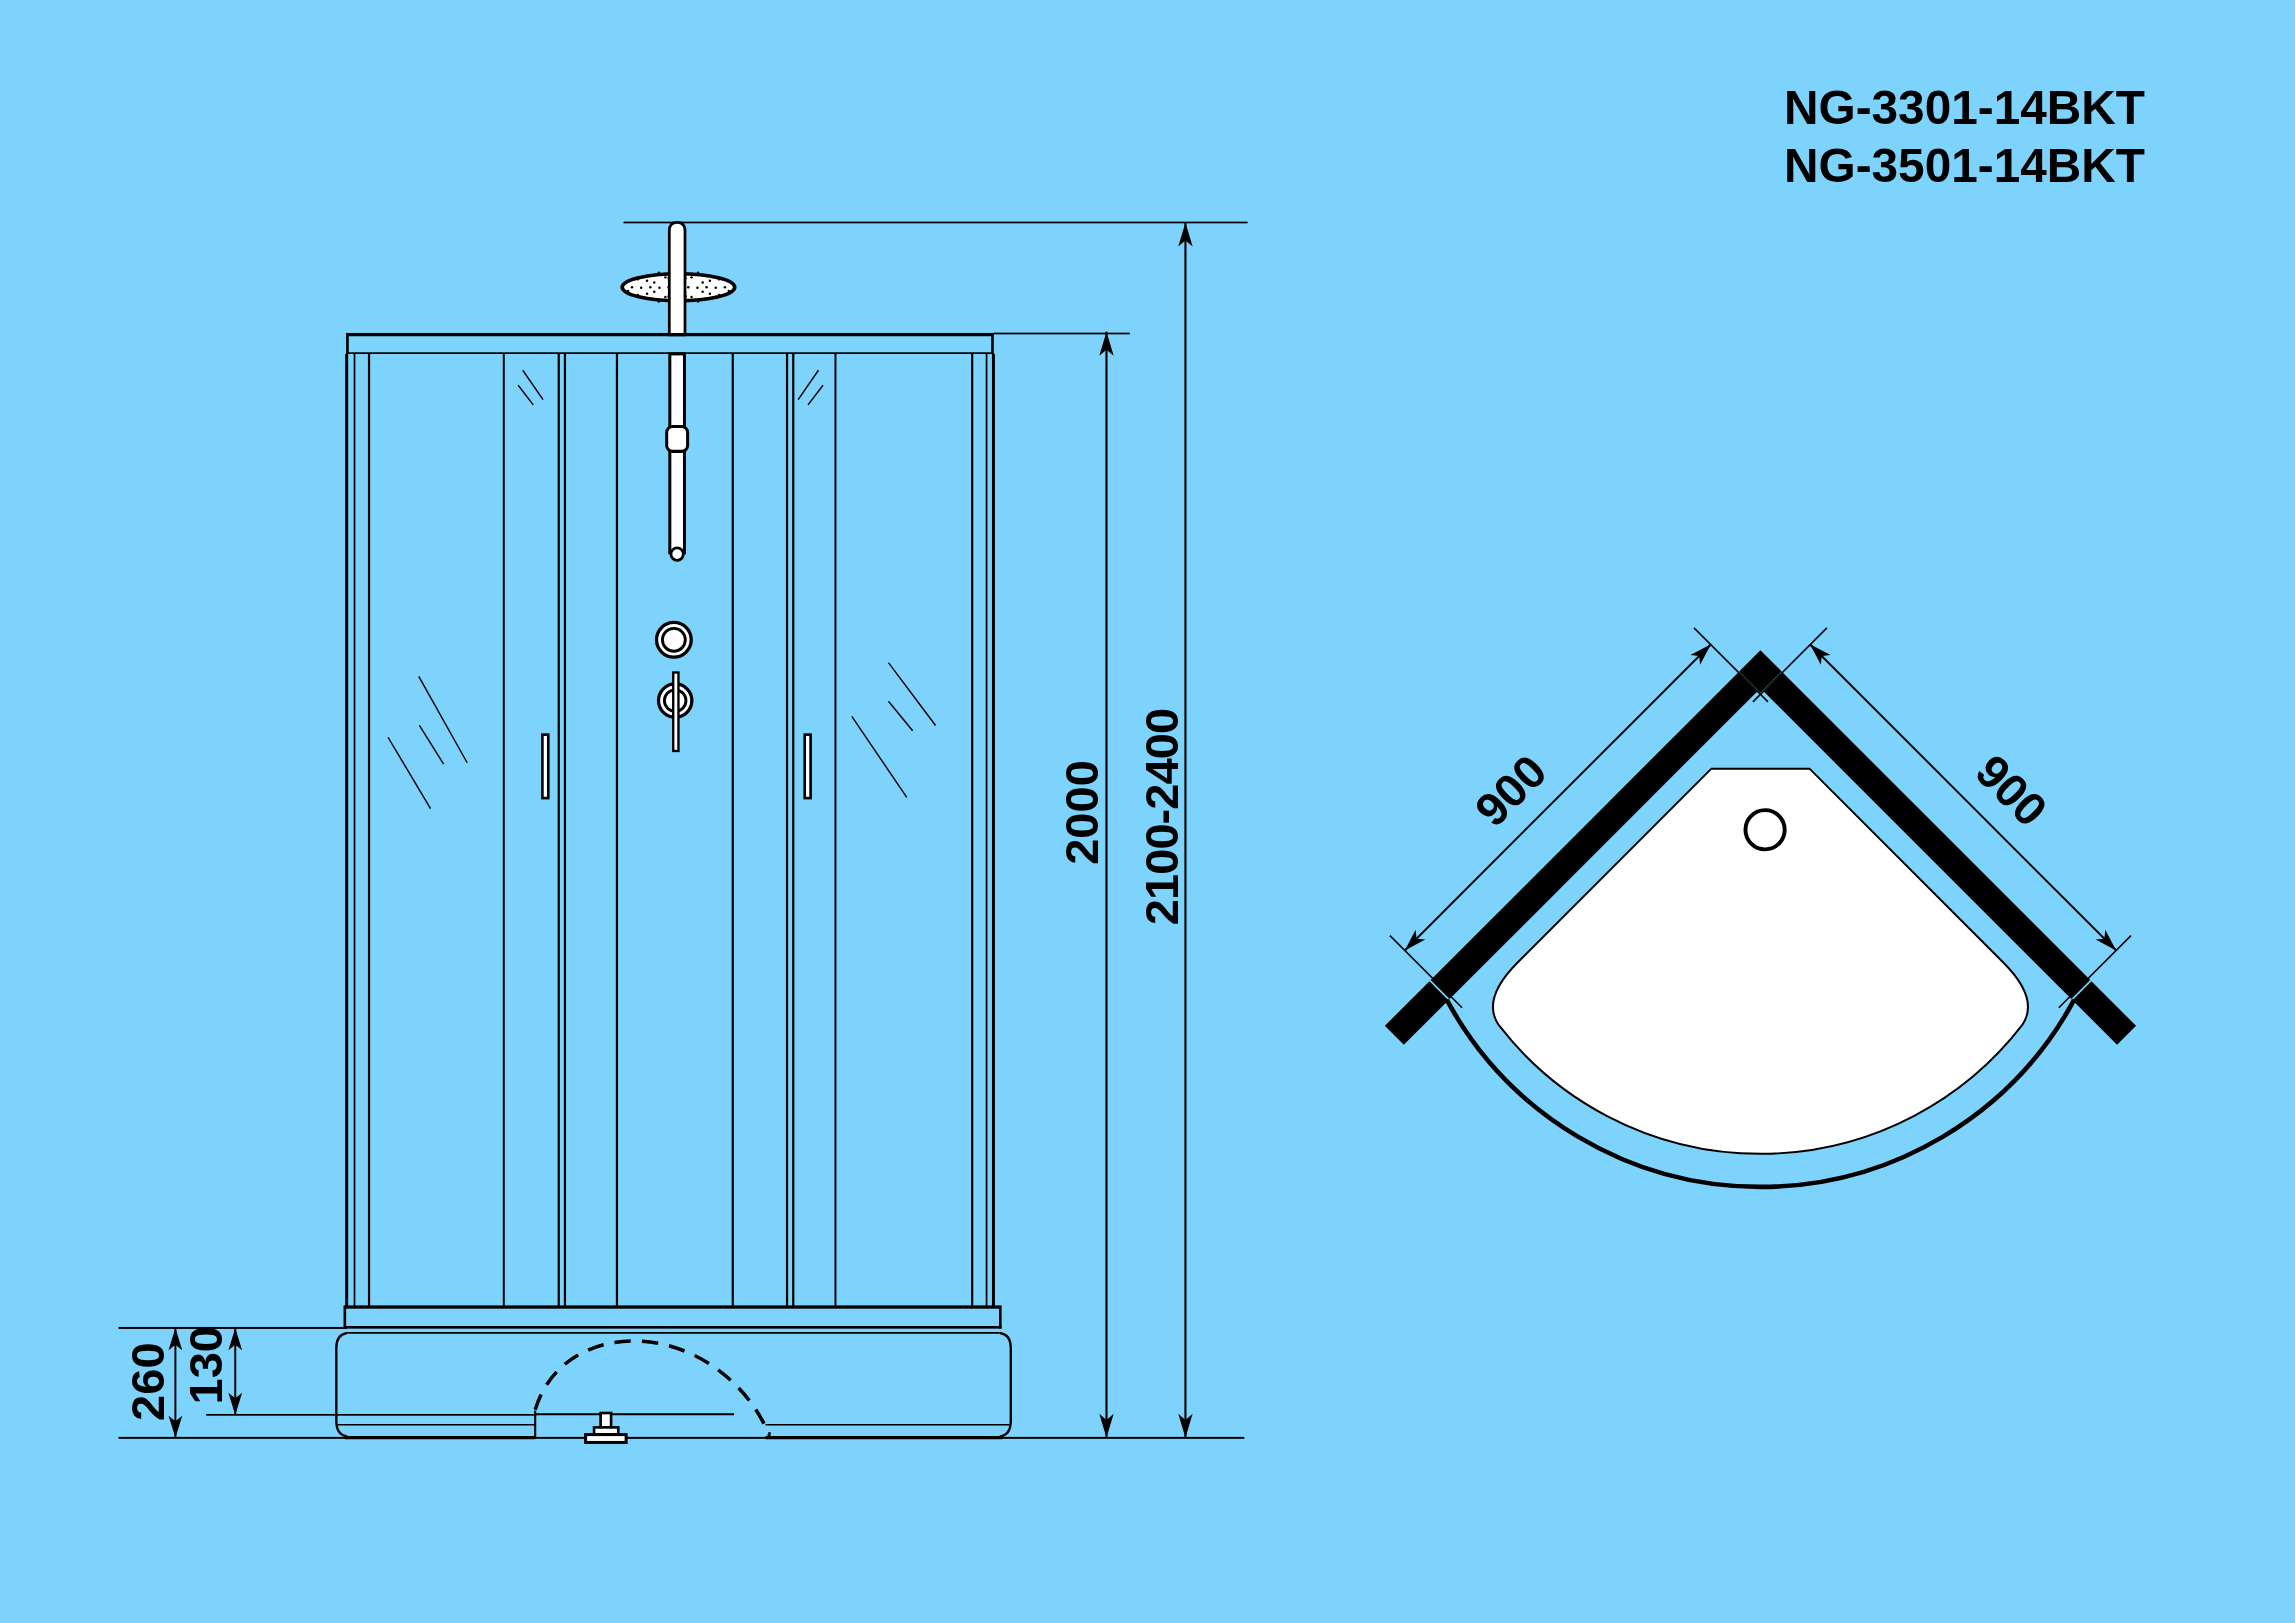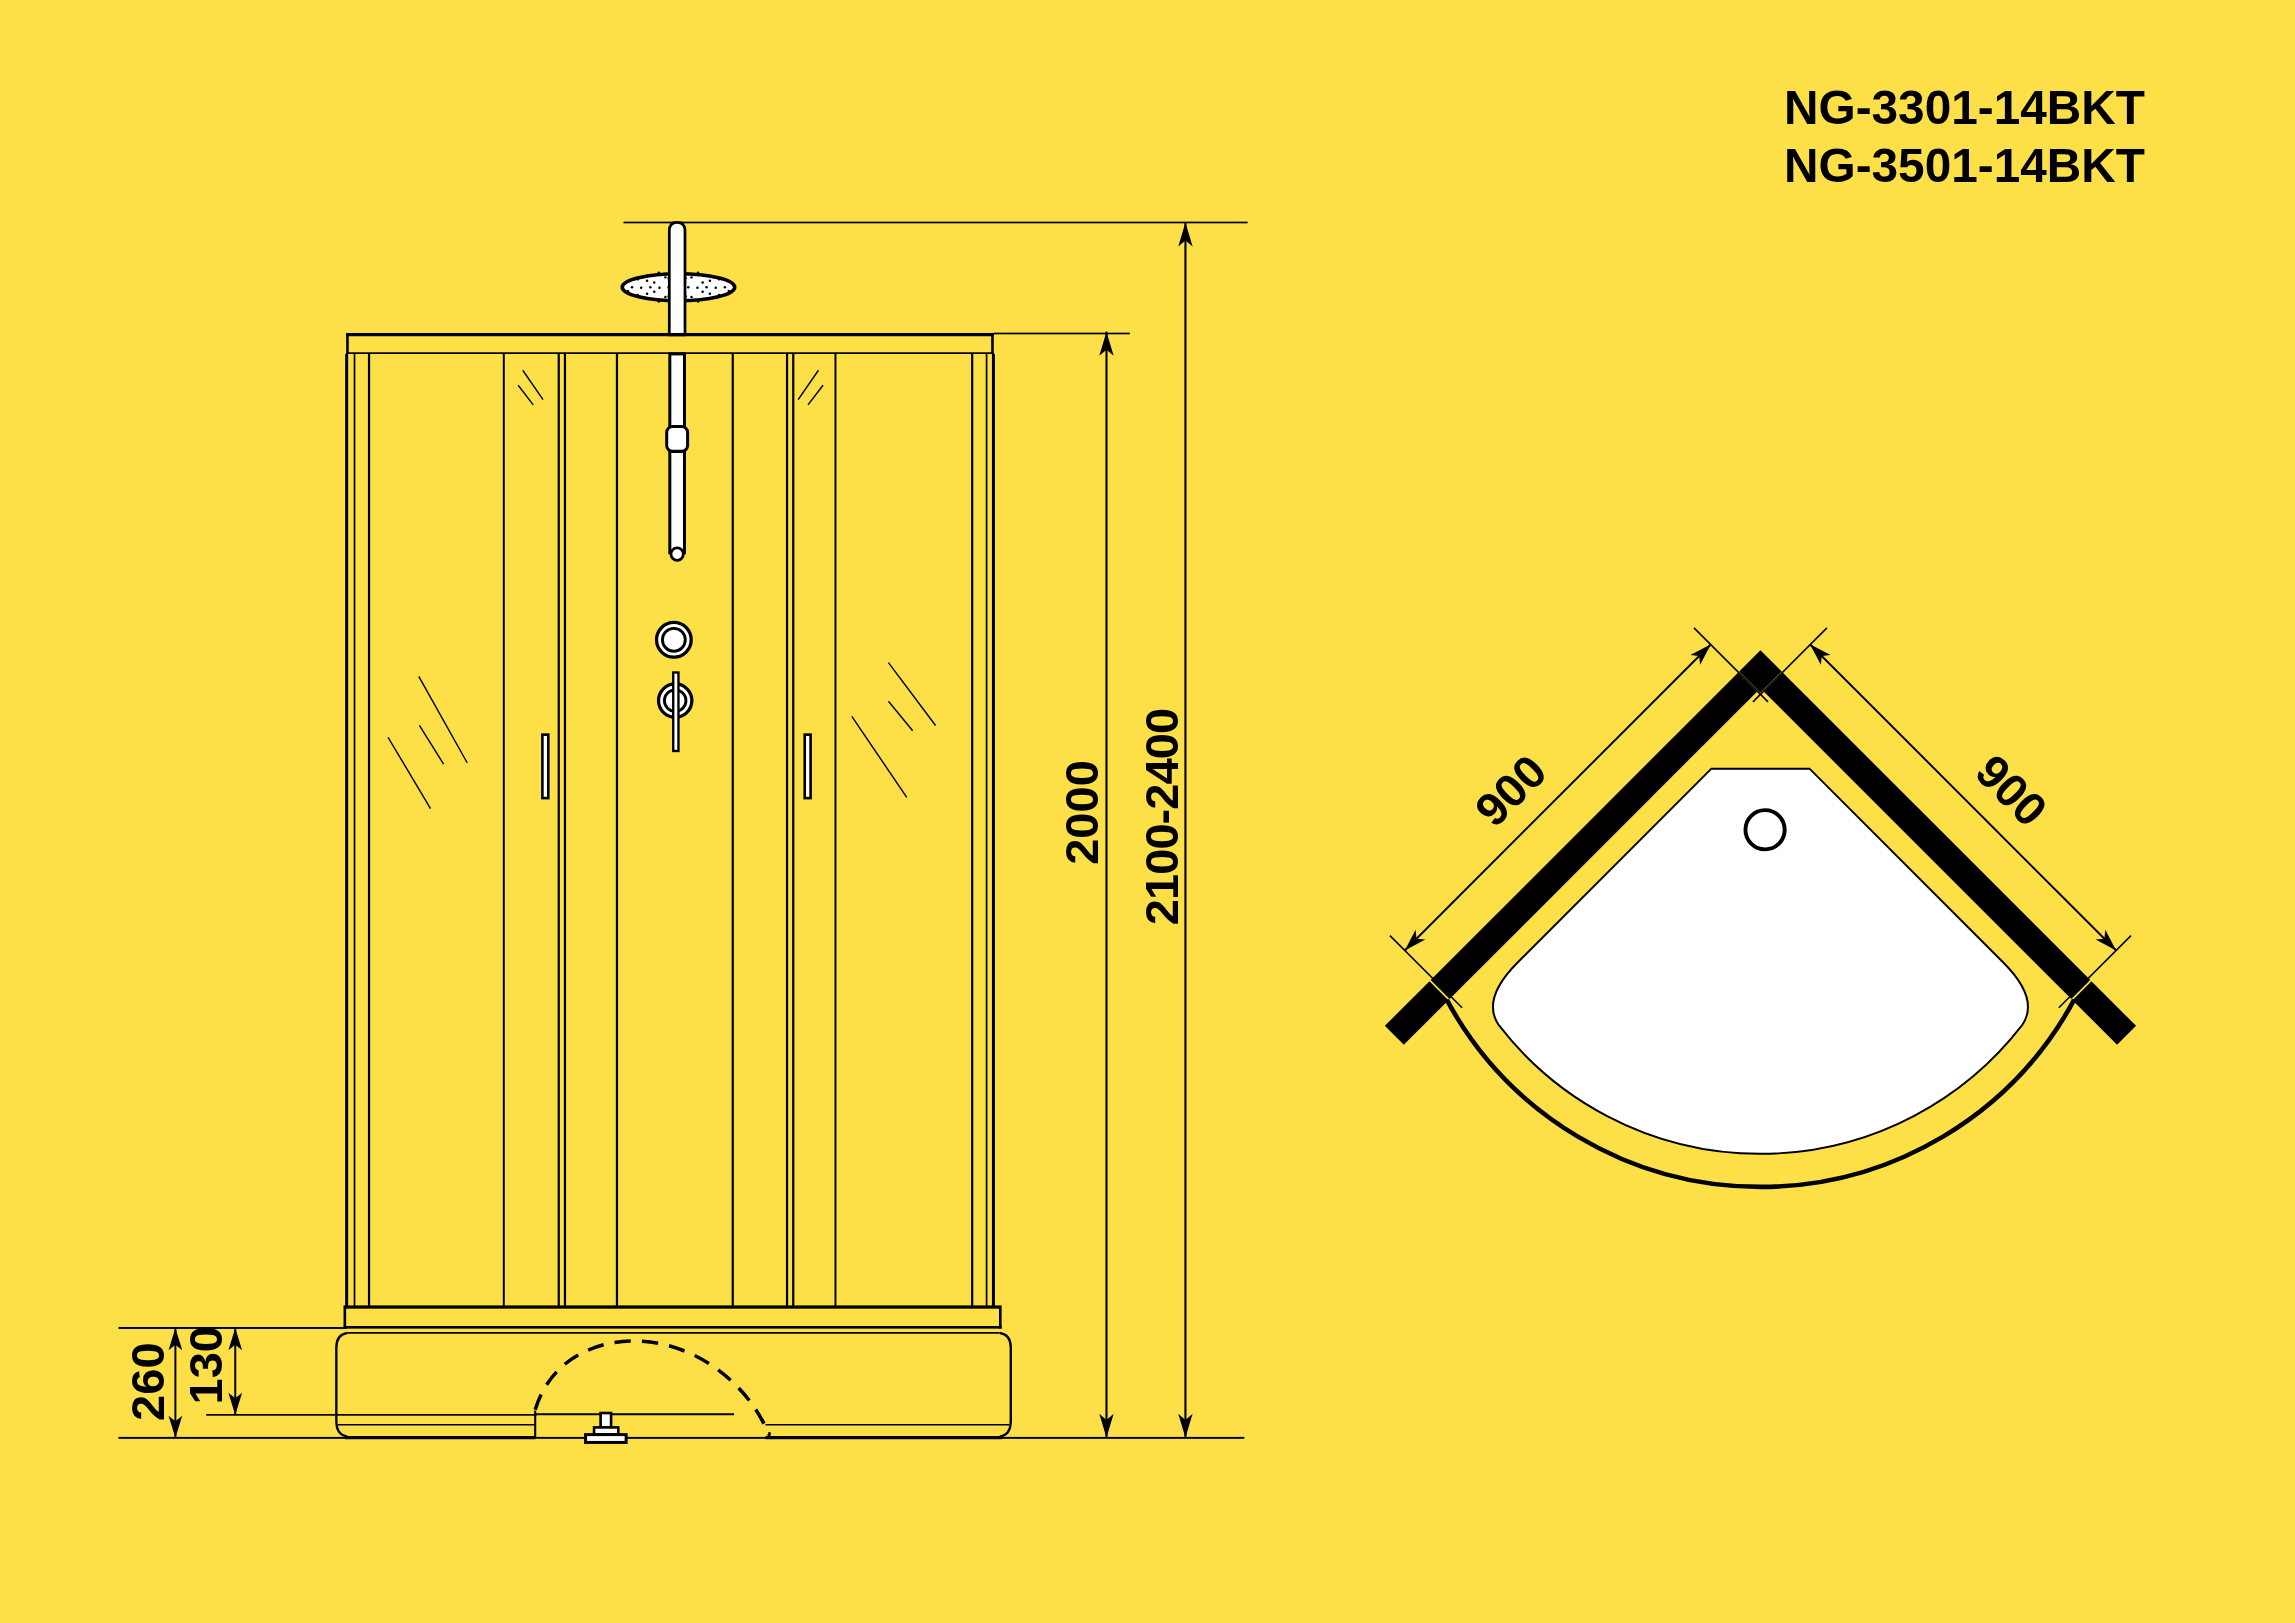--- a/index.html
+++ b/index.html
@@ -1,16 +1,16 @@
 <!DOCTYPE html>
 <html style="font-size:10.5px"><head>
 <meta charset="utf-8">
 <style>
   html,body{margin:0;padding:0;background:#fff;}
-  #page{position:relative;width:2295px;height:1623px;background:#fde047;overflow:hidden;
+  #page{position:relative;width:2295px;height:1623px;background:#7dd3fc;overflow:hidden;
         font-family:"Liberation Sans", sans-serif;}
   svg{position:absolute;left:0;top:0;}
   text{font-family:"Liberation Sans", sans-serif;font-weight:bold;fill:#000;}
 </style>
 </head>
 <body>
 <div id="page">
 <svg width="2295" height="1623" viewBox="0 0 3508 2481">
 
 <g>

